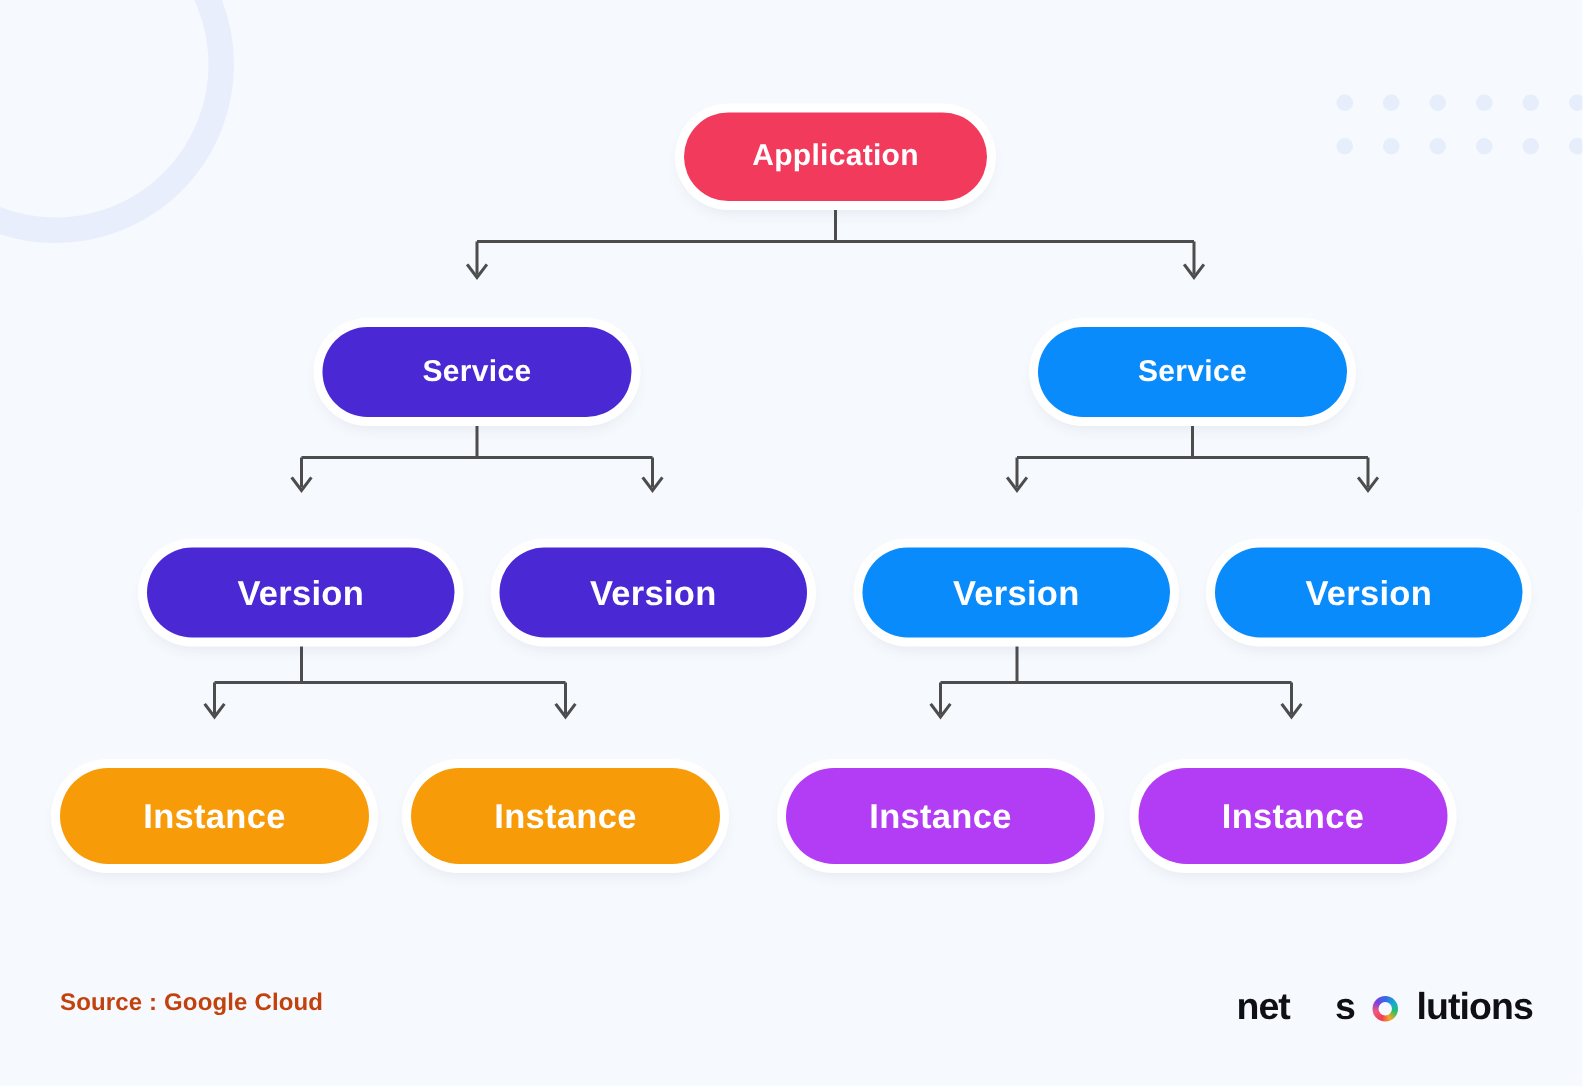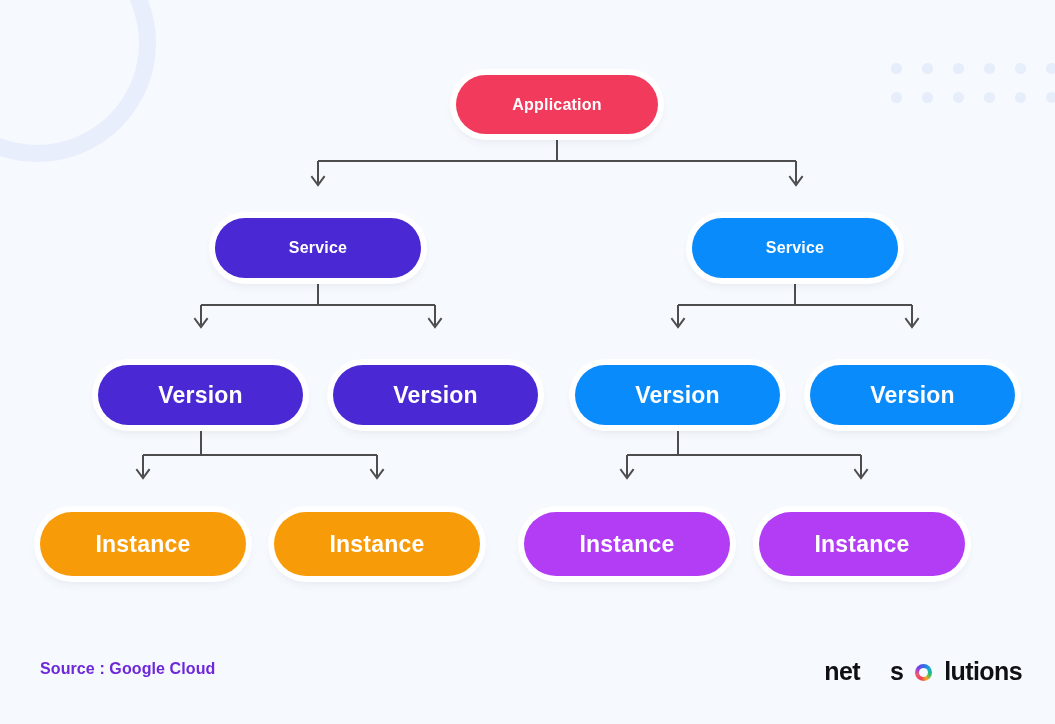--- a/index.html
+++ b/index.html
@@ -68,30 +68,30 @@
     justify-content: center;
     border-radius: 999px;
     color: #ffffff;
     font-size: 23px;
     font-weight: bold;
     letter-spacing: 0.2px;
     box-shadow: 0 0 0 6px #ffffff, 0 5px 12px rgba(60, 80, 120, 0.14);
     box-sizing: border-box;
     user-select: none;
   }
-  .node.lg { font-size: 16px; }
+  .node.lg { font-size: 20px; }
 
   
   .source-text {
     position: absolute;
     left: 40px;
     top: 660px;
     font-size: 16px;
     font-weight: bold;
-    color: #6d28d9;
+    color: #c2410c;
     letter-spacing: 0.1px;
   }
   .logo {
     position: absolute;
     right: 33px;
     top: 659px;
     display: flex;
     align-items: center;
     font-size: 25px;
     font-weight: bold;

